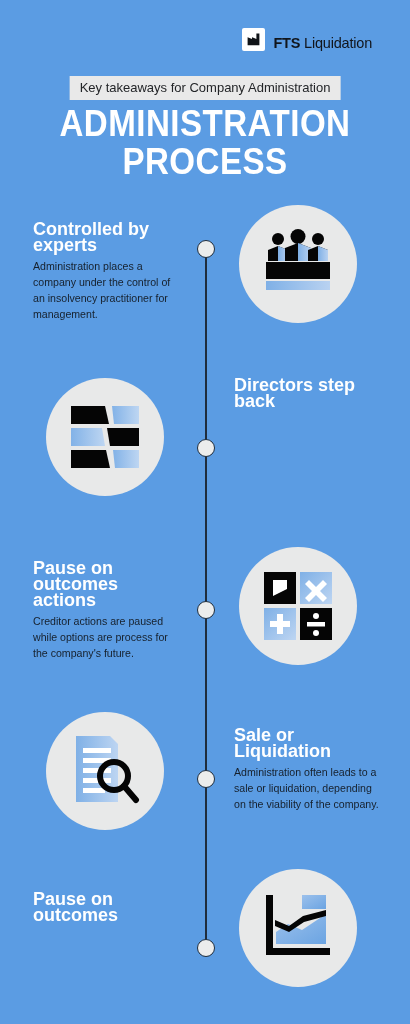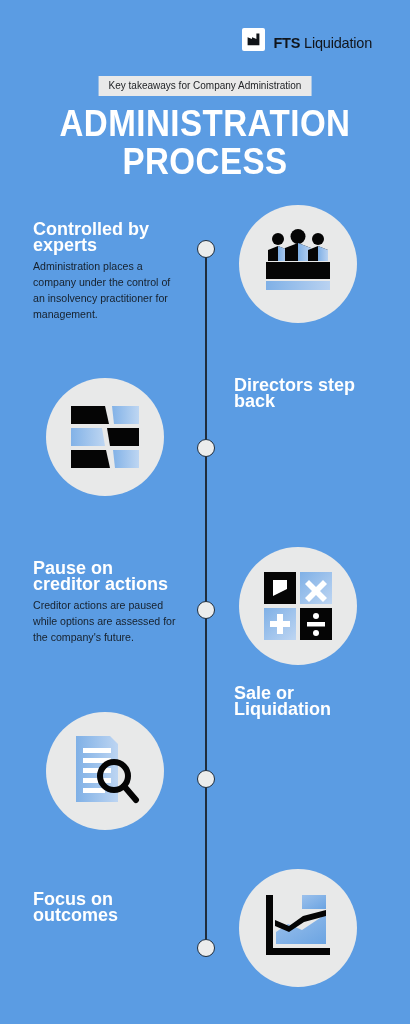--- a/index.html
+++ b/index.html
@@ -27,21 +27,21 @@
   }
   .logo-text {
     font-size:14.5px; color:#11151c; letter-spacing:-0.2px;
     white-space:nowrap;
   }
   .logo-text .b { font-weight:bold; }
 
   .badge {
     position:absolute; top:76px; left:50%; transform:translateX(-50%);
     background:#e9e9e9; color:#232528;
-    font-size:10px; padding:4px 10px 5px 10px;
+    font-size:13px; padding:4px 10px 5px 10px;
     white-space:nowrap;
   }
   .title {
     position:absolute; top:105px; left:0; width:410px;
     text-align:center; color:#ffffff;
     font-family:"Liberation Sans Narrow","Liberation Sans", sans-serif;
     font-weight:bold;
     font-size:36px; line-height:38px;
     letter-spacing:0.5px;
     transform:scaleX(0.92);
@@ -158,22 +158,22 @@
         <path d="M44 46 L70 46 L70 64 L46 64 Z" fill="url(#g2)"></path>
       </svg>
     </div>
     <div class="text-block right" style="top:377px">
       <div class="t-head">Directors step back</div>
     </div>
   </div>
 
   <div class="row" style="top:0">
     <div class="text-block left" style="top:560px">
-      <div class="t-head">Pause on creditor actions</div>
-      <div class="t-body">Creditor actions are paused while options are assessed for the company's future.</div>
+      <div class="t-head">Pause on outcomes actions</div>
+      <div class="t-body">Creditor actions are paused while options are process for the company's future.</div>
     </div>
     <div class="circle right" style="top:547px">
       <svg width="70" height="70" viewBox="0 0 70 70">
         <defs>
           <linearGradient id="g3" x1="0" y1="0" x2="1" y2="1">
             <stop offset="0" stop-color="#7fb0e6"></stop>
               <stop offset="1" stop-color="#bdd5f2"></stop>
           </linearGradient>
         </defs>
         <rect x="1" y="1" width="32" height="32" fill="#050505"></rect>
@@ -204,28 +204,29 @@
         <path d="M6 2 L40 2 L48 10 L48 68 L6 68 Z" fill="url(#g4)"></path>
         <rect x="13" y="14" width="28" height="5" fill="#ffffff"></rect>
         <rect x="13" y="24" width="28" height="5" fill="#ffffff"></rect>
         <rect x="13" y="34" width="28" height="5" fill="#ffffff"></rect>
         <rect x="13" y="44" width="28" height="5" fill="#ffffff"></rect>
         <rect x="13" y="54" width="22" height="5" fill="#ffffff"></rect>
         <circle cx="44" cy="42" r="14" fill="none" stroke="#050505" stroke-width="6"></circle>
         <line x1="54" y1="52" x2="66" y2="66" stroke="#050505" stroke-width="6" stroke-linecap="round"></line>
       </svg>
     </div>
-    <div class="text-block right" style="top:685px">
+    <div class="text-block right" style="top:727px">
       <div class="t-head">Sale or Liquidation</div>
+      <div class="t-body">Administration often leads to a sale or liquidation, depending on the viability of the company.</div>
     </div>
   </div>
 
   <div class="row" style="top:0">
     <div class="text-block left" style="top:891px">
-      <div class="t-head">Focus on outcomes</div>
+      <div class="t-head">Pause on outcomes</div>
     </div>
     <div class="circle right" style="top:869px">
       <svg width="72" height="72" viewBox="0 0 72 72">
         <defs>
           <linearGradient id="g5" x1="0" y1="0" x2="1" y2="1">
             <stop offset="0" stop-color="#9cc1ec"></stop>
               <stop offset="1" stop-color="#6ba4e2"></stop>
           </linearGradient>
         </defs>
         <rect x="40" y="3" width="24" height="14" fill="url(#g5)"></rect>

